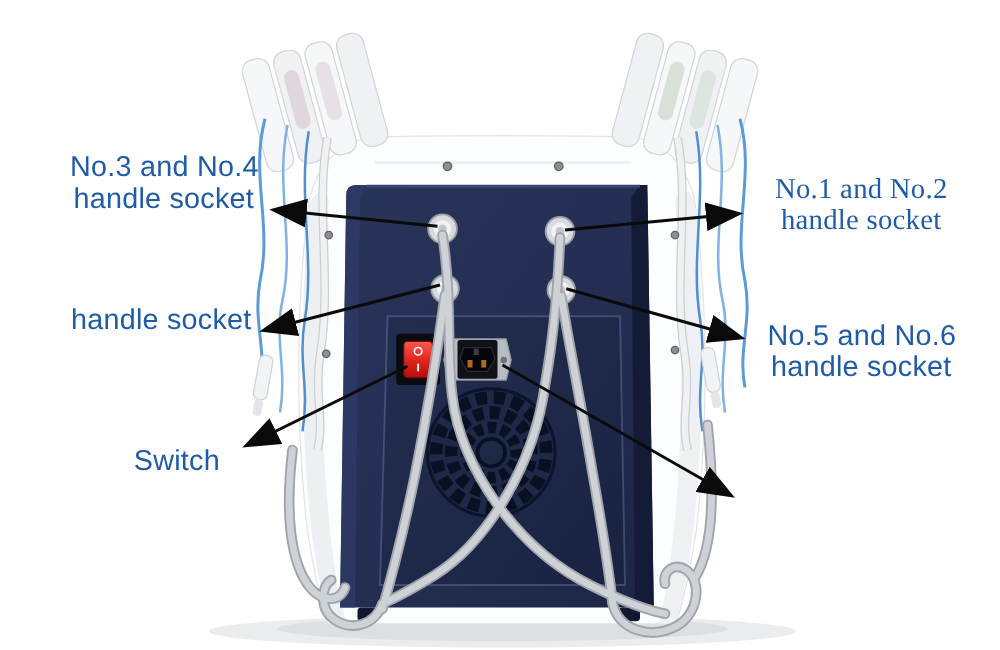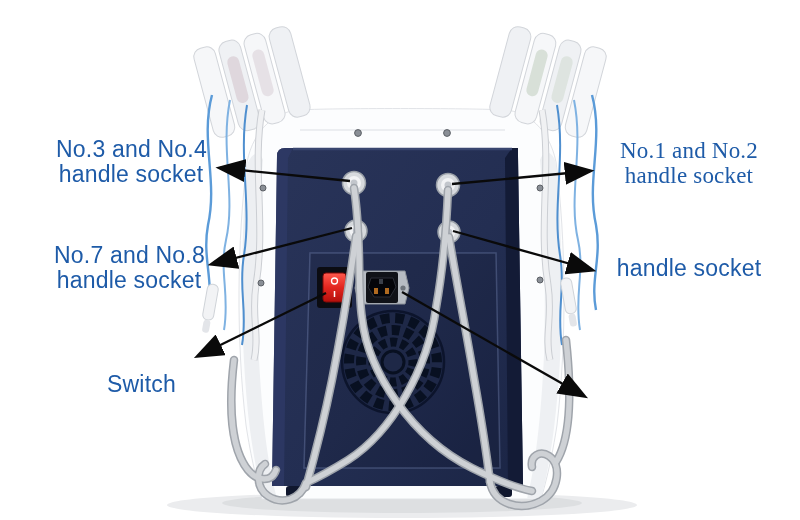--- a/index.html
+++ b/index.html
@@ -2,25 +2,25 @@
 <html><head>
 <meta charset="utf-8">
 <style>
   html,body{margin:0;padding:0;background:#ffffff;}
   .stage{position:relative;width:800px;height:520px;background:#ffffff;overflow:hidden;
          font-family:"Liberation Sans", sans-serif;}
   .stage svg{position:absolute;left:0;top:0;}
   .label{position:absolute;color:#1e5ba8;font-size:23px;line-height:25px;font-weight:400;
          letter-spacing:0.2px;white-space:nowrap;}
   .label.center{text-align:center;}
-  .l1{left:56px;top:137px;width:150px;}
+  .l1{left:56px;top:121px;width:150px;}
   .l2{left:614px;top:138px;width:150px;font-family:Liberation Serif, serif;}
   .l3{left:54px;top:243px;width:150px;}
   .l4{left:614px;top:256px;width:150px;}
-  .l5{left:107px;top:372px;}
+  .l5{left:107px;top:356px;}
   .l6{left:607px;top:383px;}
 </style>
 </head>
 <body>
 
 <div class="stage">
 
 <svg width="800" height="520" viewBox="0 0 800 520">
   <defs>
     <linearGradient id="panelGrad" x1="0" y1="0" x2="1" y2="1">
@@ -191,23 +191,23 @@
 
 <div class="label l1 center">
   <div>No.3 and No.4</div>
   <div>handle socket</div>
 </div>
 <div class="label l2 center">
   <div>No.1 and No.2</div>
   <div>handle socket</div>
 </div>
 <div class="label l3 center">
-  <div>No.7 and No.8</div>
   <div>handle socket</div>
 </div>
 <div class="label l4 center">
+  <div>No.5 and No.6</div>
   <div>handle socket</div>
 </div>
 <div class="label l5">
   <div>Switch</div>
 </div>
 
 </div>
 
 </body></html>

